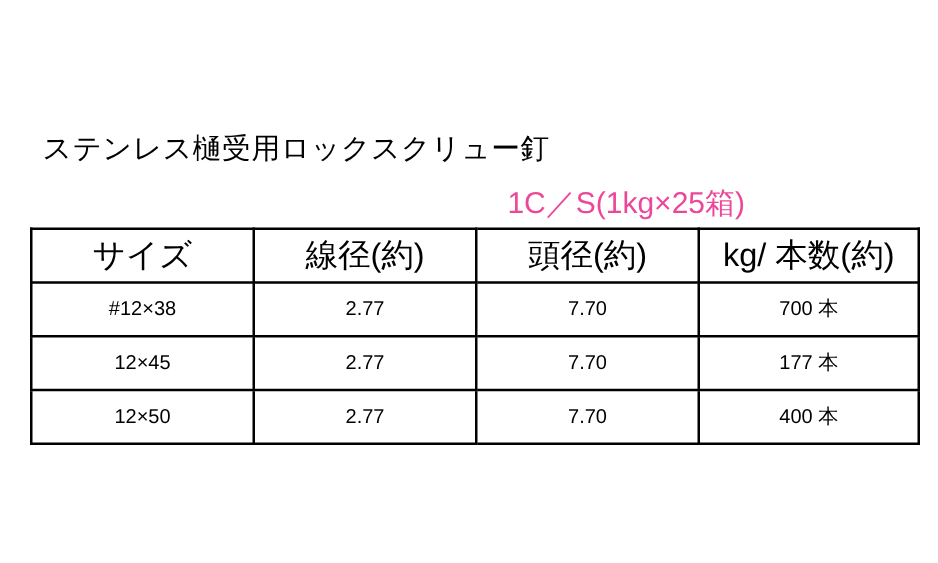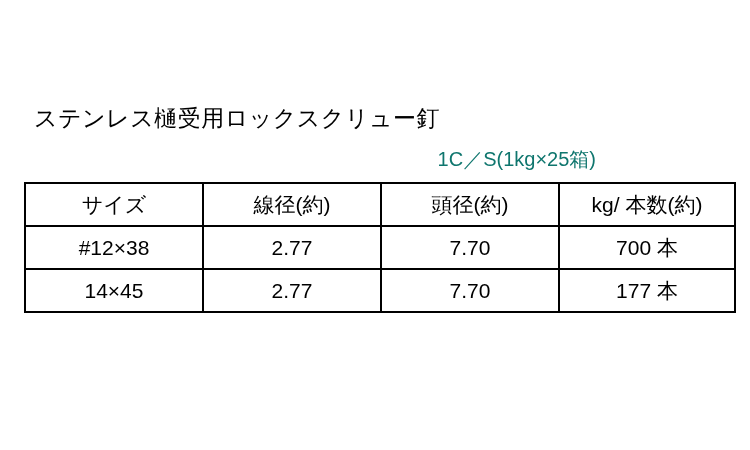--- a/index.html
+++ b/index.html
@@ -26,45 +26,45 @@
     top: 103px;
     font-size: 23px;
     letter-spacing: 0.5px;
     white-space: nowrap;
     color: #000000;
   }
   .unit-note {
     position: absolute;
     right: 28px;
     top: 146px;
-    font-size: 20px;
+    font-size: 24px;
     white-space: nowrap;
-    color: #0f766e;
+    color: #ec4899;
   }
   .spec-table {
     position: absolute;
     left: 24px;
     top: 182px;
     width: 702px;
     border-collapse: collapse;
     table-layout: fixed;
   }
   .spec-table th,
   .spec-table td {
     border: 2px solid #000000;
     text-align: center;
     vertical-align: middle;
     font-weight: normal;
-    font-size: 21px;
+    font-size: 16px;
     height: 41px;
     padding: 0;
     color: #000000;
   }
   .spec-table th {
-    font-size: 21px;
+    font-size: 26px;
   }
   .col-0 { width: 176px; }
   .col-1 { width: 176px; }
   .col-2 { width: 176px; }
   .col-3 { width: 174px; }
 </style>
 </head>
 <body>
 
 <div class="page">
@@ -83,21 +83,27 @@
       </tr>
     </thead>
     <tbody>
       <tr>
         <td class="col-0">#12×38</td>
         <td class="col-1">2.77</td>
         <td class="col-2">7.70</td>
         <td class="col-3">700 本</td>
       </tr>
       <tr>
-        <td class="col-0">14×45</td>
+        <td class="col-0">12×45</td>
         <td class="col-1">2.77</td>
         <td class="col-2">7.70</td>
         <td class="col-3">177 本</td>
+      </tr>
+      <tr>
+        <td class="col-0">12×50</td>
+        <td class="col-1">2.77</td>
+        <td class="col-2">7.70</td>
+        <td class="col-3">400 本</td>
       </tr>
     </tbody>
   </table>
 
 </div>
 
 </body></html>

